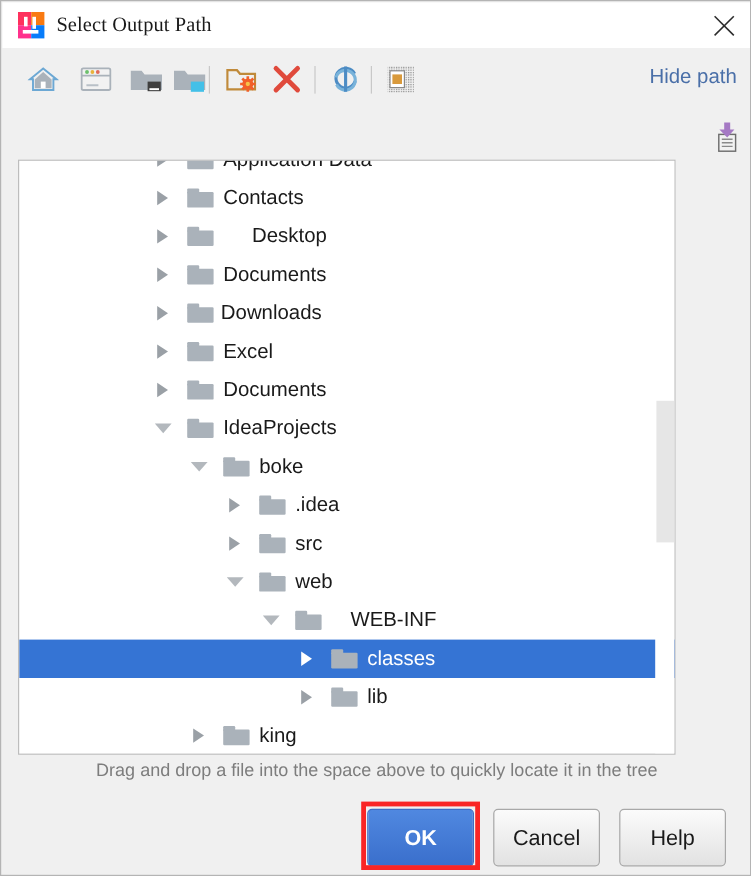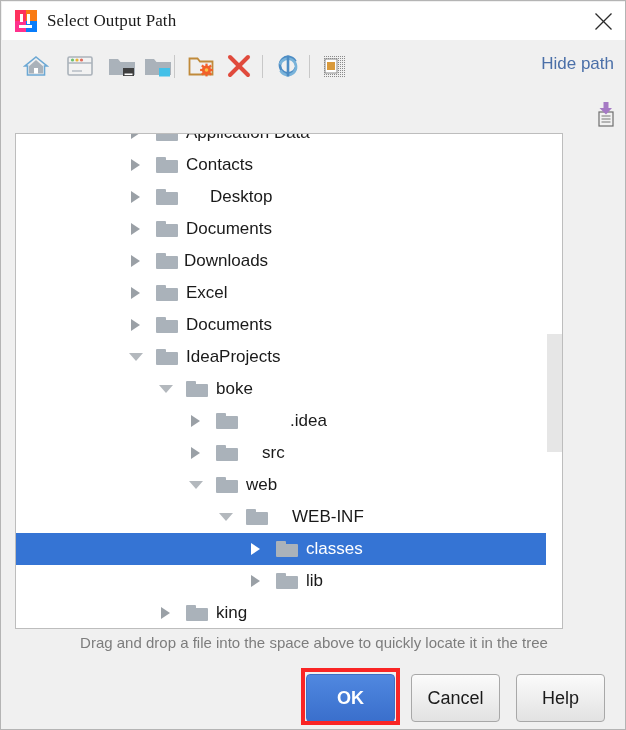--- a/index.html
+++ b/index.html
@@ -429,29 +429,29 @@
             <div class="body"></div>
           </div>
           <div class="label" style="left: 200px; text-align: right;">boke</div>
         </div>
         <div class="row">
           <div class="arrow" style="left: 175px; top: 10px;"></div>
           <div class="folder" style="left: 200px; top: 8px;">
             <div class="tab"></div>
             <div class="body"></div>
           </div>
-          <div class="label" style="left: 230px; margin-left: 44px;">.idea</div>
+          <div class="label" style="left: 230px;">.idea</div>
         </div>
         <div class="row">
           <div class="arrow" style="left: 175px; top: 10px;"></div>
           <div class="folder" style="left: 200px; top: 8px;">
             <div class="tab"></div>
             <div class="body"></div>
           </div>
-          <div class="label" style="left: 246px;">src</div>
+          <div class="label" style="left: 230px;">src</div>
         </div>
         <div class="row">
           <div class="arrow open" style="left: 173px; top: 12px;"></div>
           <div class="folder" style="left: 200px; top: 8px;">
             <div class="tab"></div>
             <div class="body"></div>
           </div>
           <div class="label" style="left: 230px;">web</div>
         </div>
         <div class="row">

